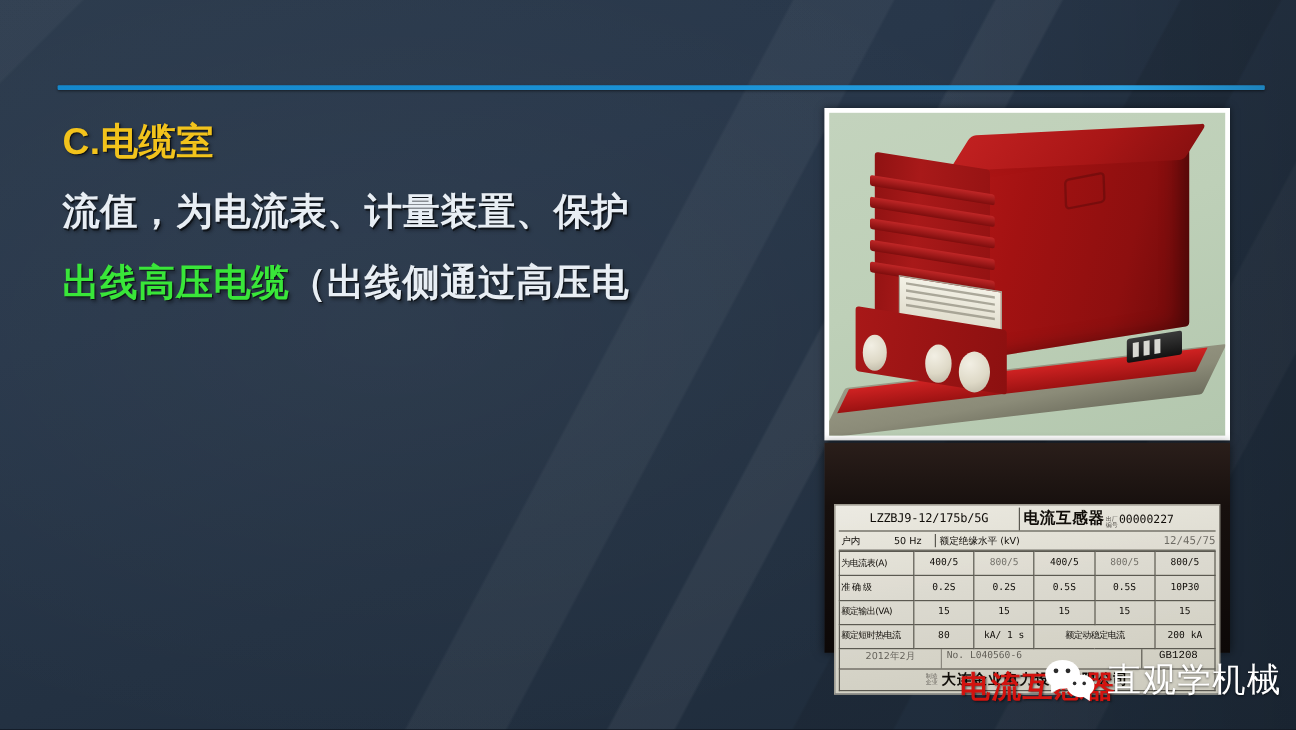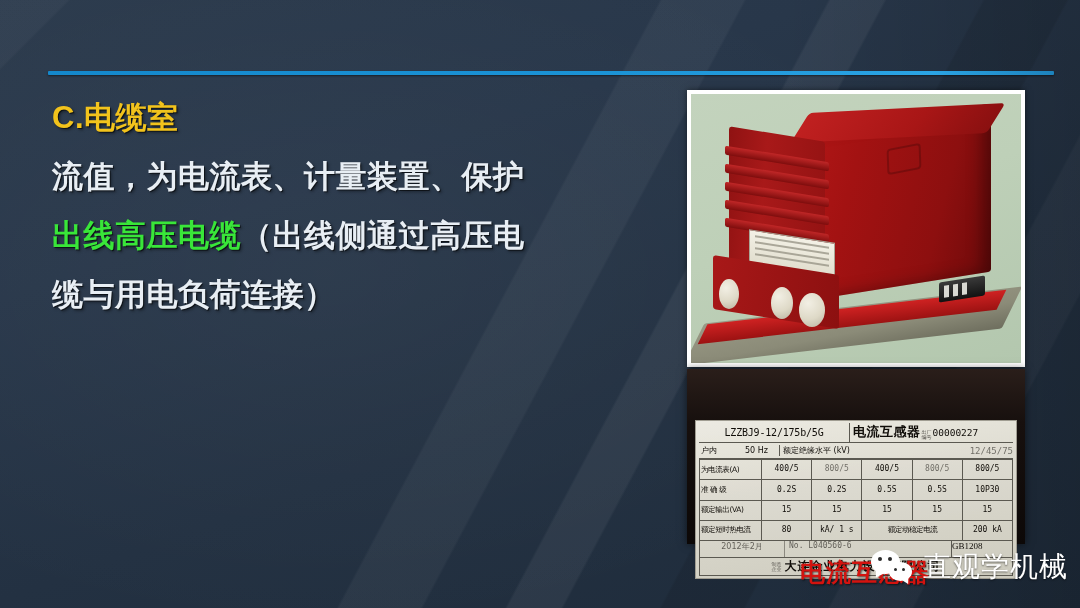--- a/index.html
+++ b/index.html
@@ -310,22 +310,22 @@
     display: flex;
     flex: 0 0 auto;
     border: 1px solid #5d5b53;
     border-top: 0;
     height: 16px;
     font-size: 8px;
   }
   .plate-foot .date { flex: 0 0 84px; text-align: center; opacity: .6; }
   .plate-foot .no   { flex: 1; border-left: 1px solid #5d5b53; padding-left: 4px; opacity: .6;
                       font-family: "DejaVu Sans Mono", monospace; }
-  .plate-foot .std  { flex: 0 0 60px; border-left: 1px solid #5d5b53; text-align: left;
-                      font-family: Liberation Serif, serif; font-size: 9px; }
+  .plate-foot .std  { flex: 0 0 60px; border-left: 1px solid #5d5b53; text-align: center;
+                      font-family: Liberation Mono, monospace; font-size: 9px; }
   .plate-maker {
     display: flex;
     align-items: center;
     justify-content: center;
     border: 1px solid #5d5b53;
     border-top: 0;
     height: 17px;
     gap: 3px;
     flex: 0 0 auto;
   }
@@ -407,21 +407,20 @@
     <div class="tline t-heading">C.电缆室</div>
 
 
     <div class="tline c-white">流值，为电流表、计量装置、保护</div>
 
 
     <div class="tline">
       <span class="c-green">出线高压电缆</span><span class="c-white">（出线侧通过高压电</span>
     </div>
 
-    <div class="tline c-white">缆与用电负荷连接）</div>
   </div>
 
   <div class="photo-frame">
     <div class="photo-inner">
       <div class="ct-base"></div>
       <div class="ct-footplate"></div>
 
       <div class="ct-body"></div>
       <div class="ct-body-top"></div>
       <div class="ct-emboss"></div>

